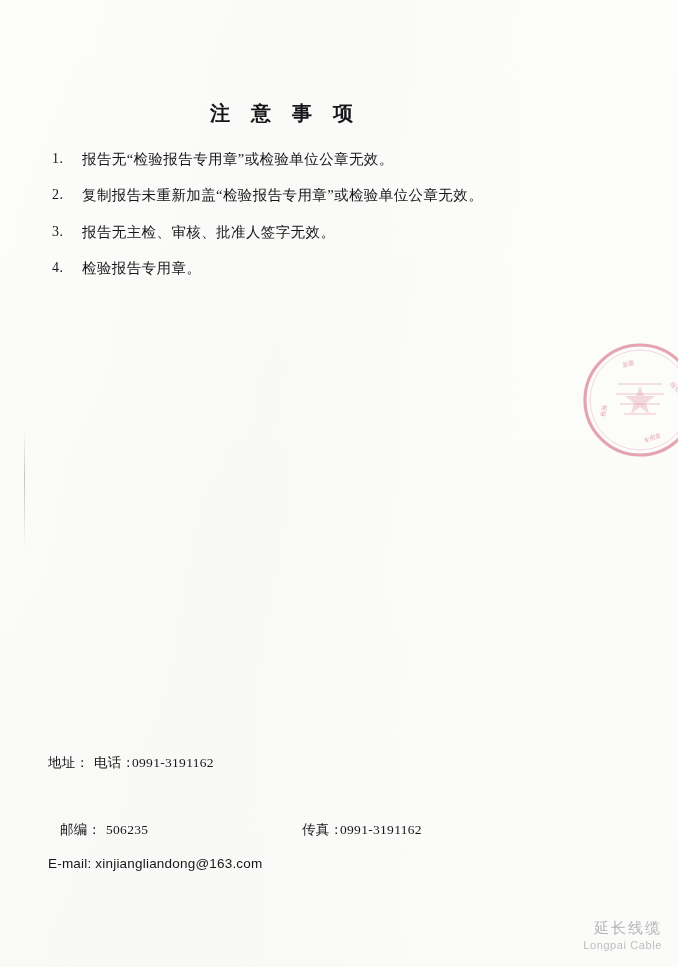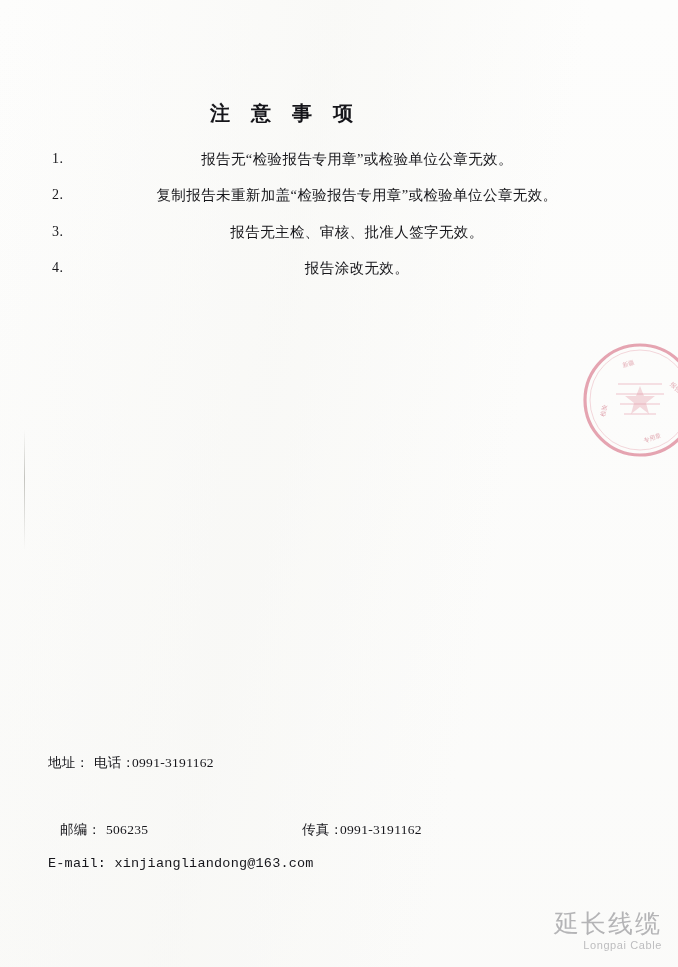--- a/index.html
+++ b/index.html
@@ -74,21 +74,20 @@
 
   .note-num {
     width: 30px;
     flex: 0 0 30px;
     font-family: "Liberation Serif", serif;
     font-size: 14px;
   }
 
   .note-text {
     flex: 1 1 auto;
-    text-align: center;
   }
 
   
   .seal {
     position: absolute;
     left: 578px;
     top: 338px;
     width: 124px;
     height: 124px;
     pointer-events: none;
@@ -123,35 +122,35 @@
   .f-addr-label { width: 46px; flex: 0 0 46px; }
   .f-addr-value { width: 180px; flex: 0 0 180px; }
   .f-tel-label  { width: 38px; flex: 0 0 38px; }
 
   .f-post-label { width: 46px; flex: 0 0 46px; padding-left: 12px; }
   .f-post-value { width: 196px; flex: 0 0 196px; }
   .f-fax-label  { width: 38px; flex: 0 0 38px; margin-top: 32px; }
 
   .footer-email {
     letter-spacing: 0.2px;
-    font-family: Liberation Mono, monospace;
+    font-family: Liberation Sans, sans-serif;
   }
 
   .watermark {
     position: absolute;
     right: 16px;
     bottom: 14px;
     text-align: right;
     color: #b9b9bb;
     line-height: 1.25;
   }
   .watermark-cn {
-    font-size: 25px;
+    font-size: 15px;
     letter-spacing: 2px;
-    font-family: Liberation Serif, serif;
+    font-family: Liberation Mono, monospace;
     color: #b4b4b6;
   }
   .watermark-en {
     font-size: 11px;
     letter-spacing: 0.6px;
     font-family: "Liberation Sans", sans-serif;
     color: #bdbdbf;
   }
 
   .seal-inner-text {
@@ -182,21 +181,21 @@
       <span class="note-text">复制报告未重新加盖“检验报告专用章”或检验单位公章无效。</span>
     </div>
 
     <div class="note-item">
       <span class="note-num">3.</span>
       <span class="note-text">报告无主检、审核、批准人签字无效。</span>
     </div>
 
     <div class="note-item">
       <span class="note-num">4.</span>
-      <span class="note-text">报告涂改无效。</span>
+      <span class="note-text">检验报告专用章。</span>
     </div>
 
   </div>
 
   <svg class="seal" viewBox="0 0 124 124">
     <circle cx="62" cy="62" r="55" fill="none" stroke="#d0566e" stroke-width="3.2" opacity="0.85"></circle>
     <circle cx="62" cy="62" r="50" fill="none" stroke="#dc7b8c" stroke-width="0.8" opacity="0.6"></circle>
     <g opacity="0.75" transform="rotate(-18 62 62)">
       <text class="seal-inner-text" x="62" y="26" text-anchor="middle">新疆</text>
       <text class="seal-inner-text" x="26" y="62" text-anchor="middle" transform="rotate(-60 26 62)">检验</text>

